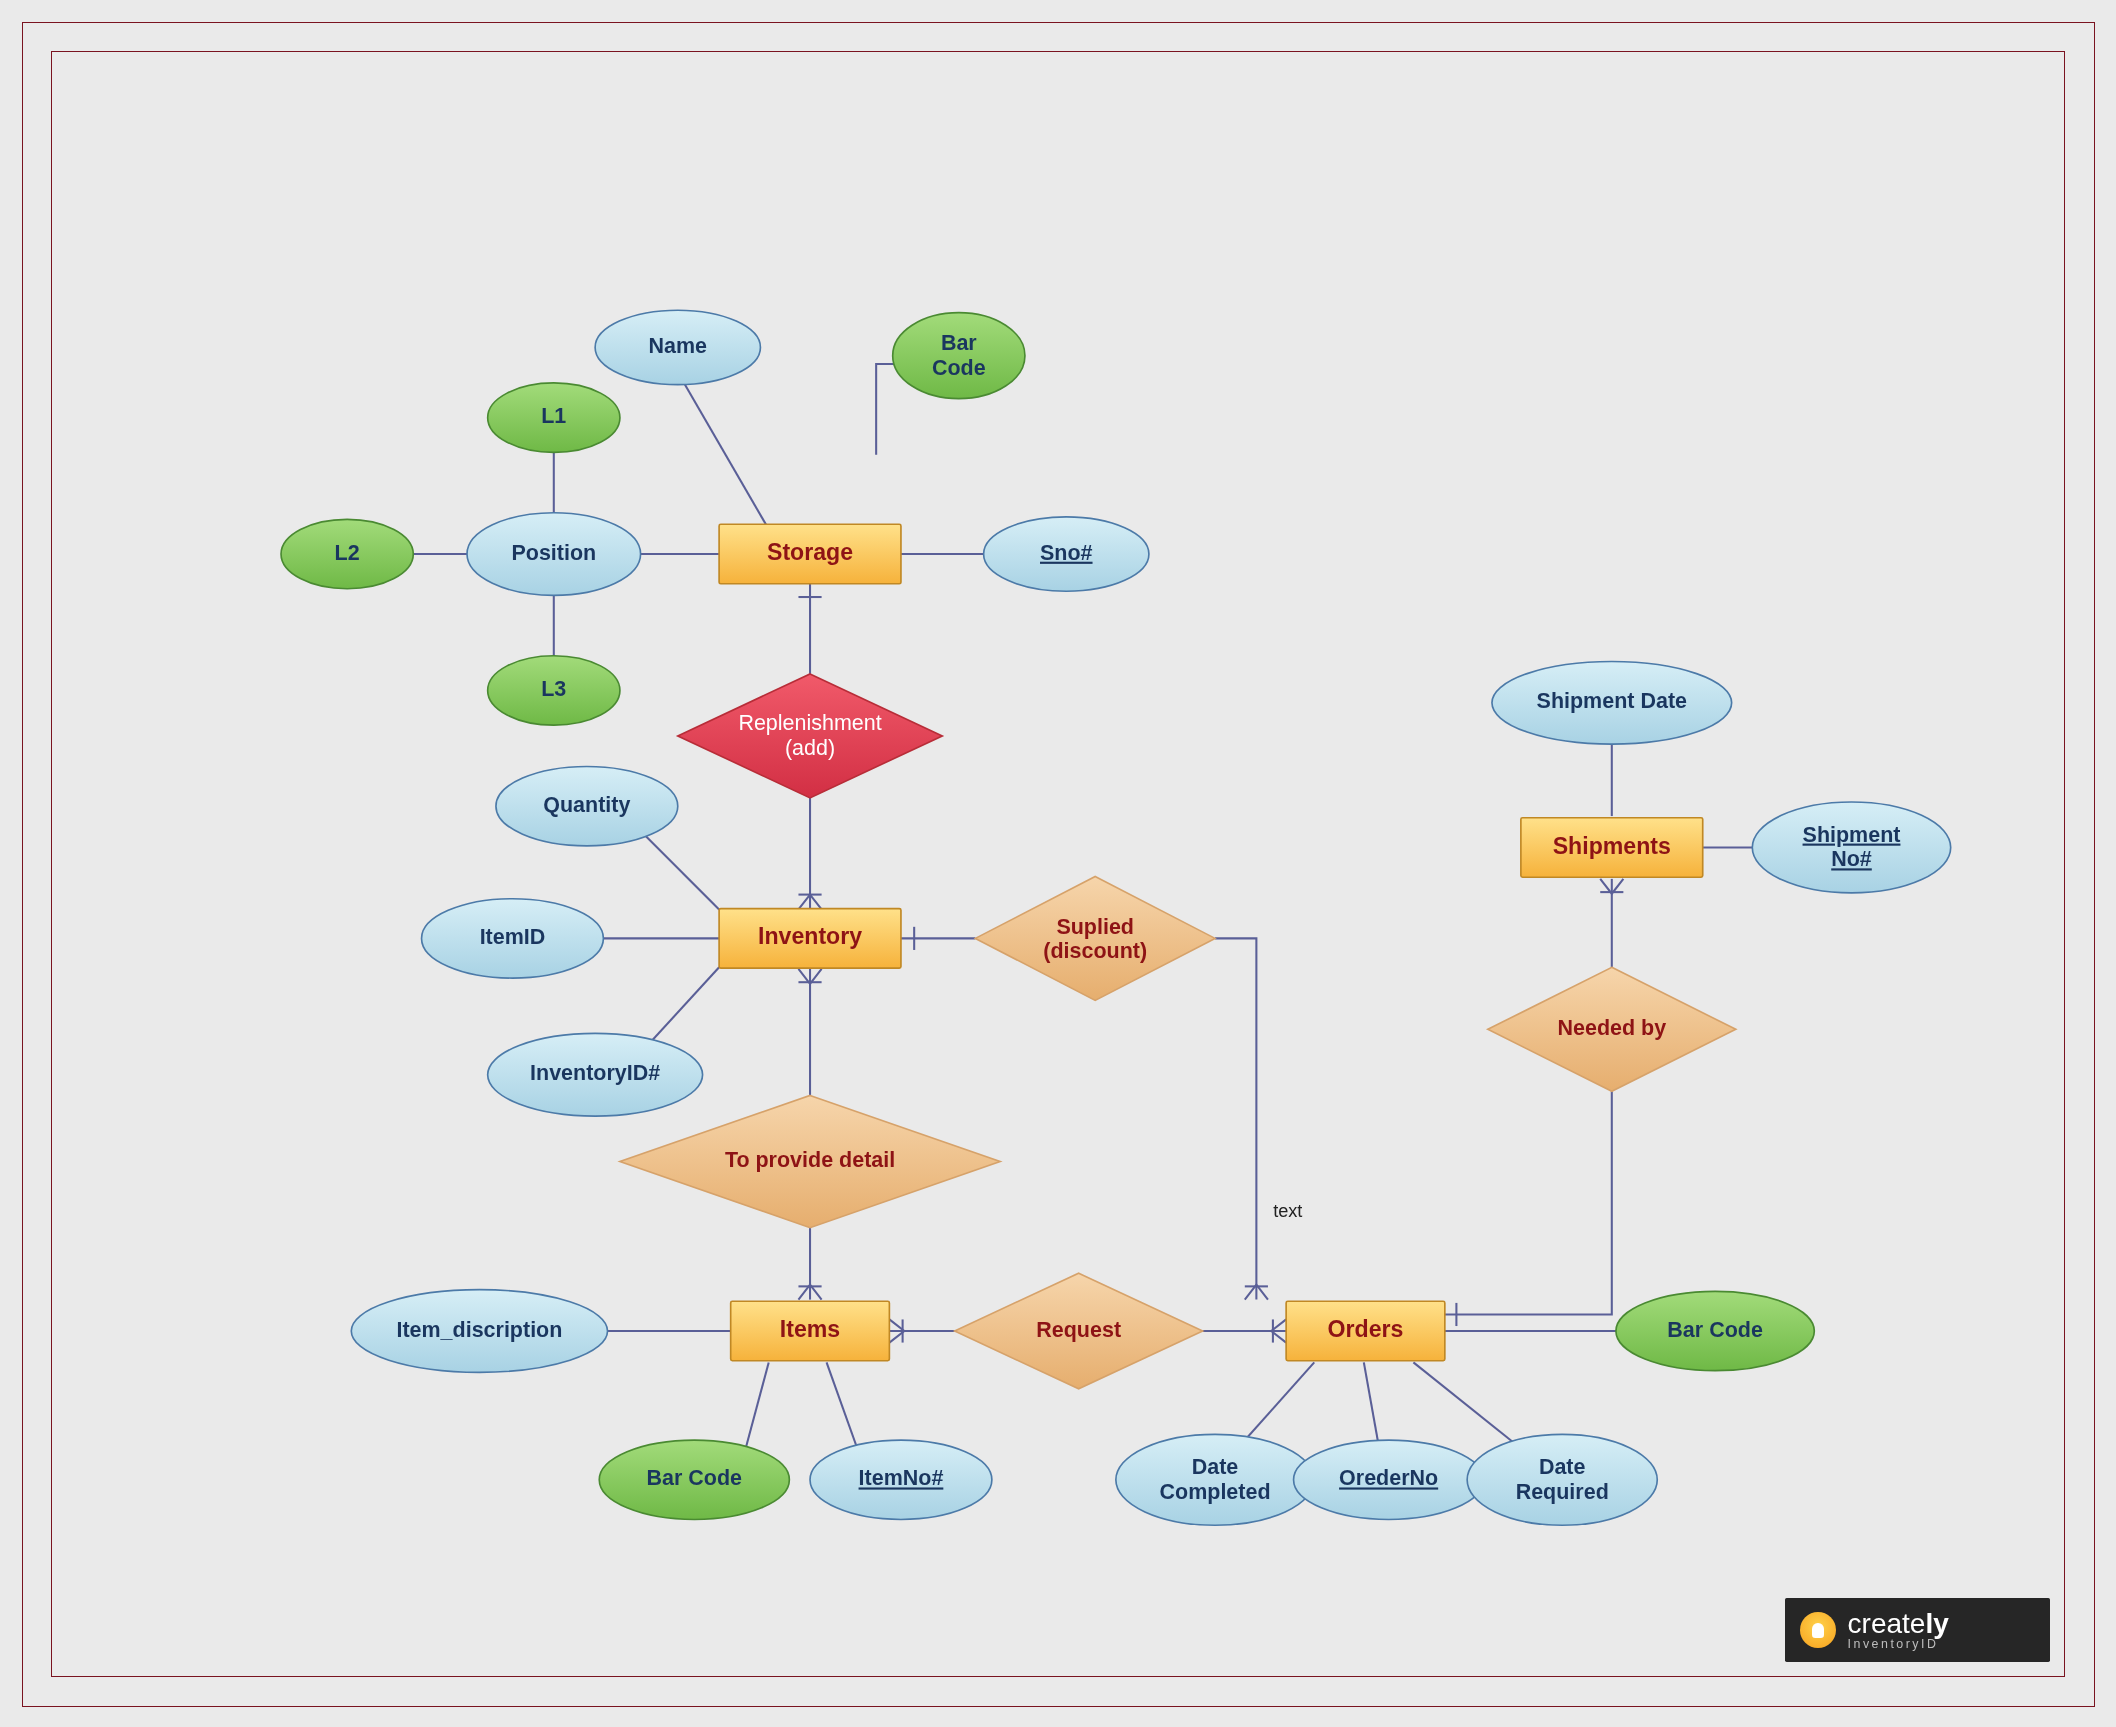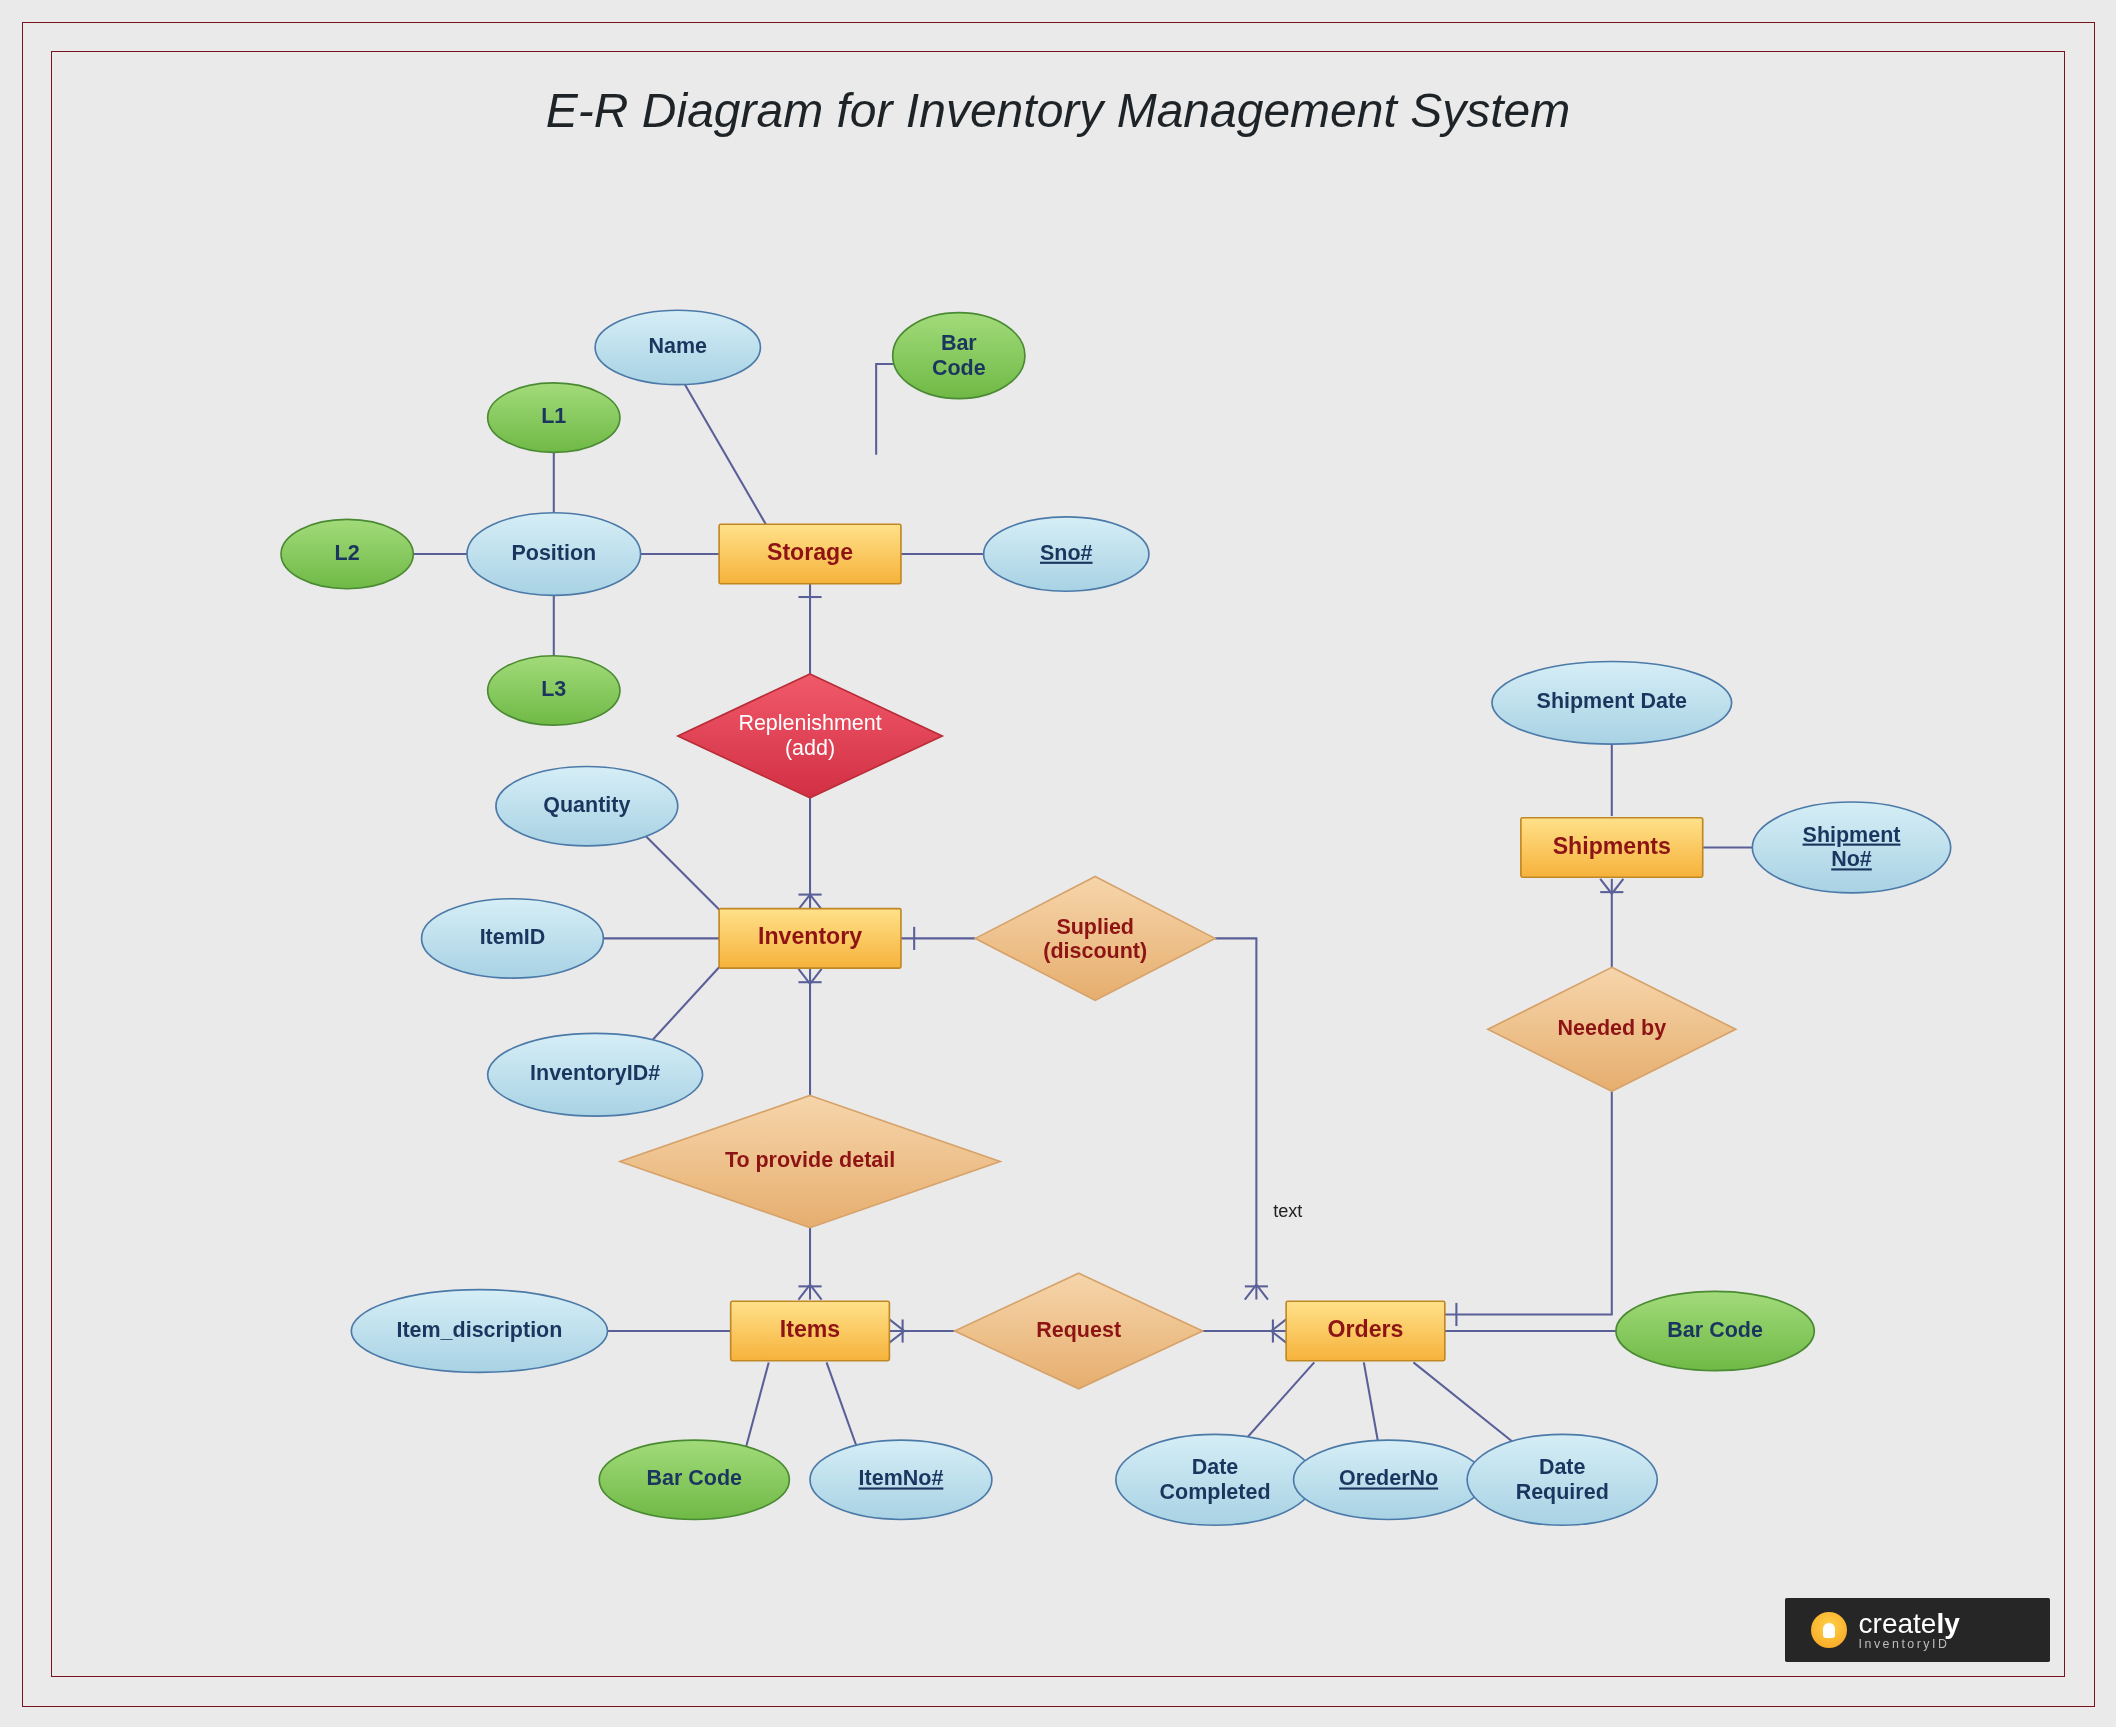--- a/index.html
+++ b/index.html
@@ -132,21 +132,21 @@
   .logo-badge {
     position: absolute;
     right: 66px;
     bottom: 66px;
     width: 265px;
     height: 64px;
     background: #262626;
     border-radius: 1.7px;
     display: flex;
     align-items: center;
-    padding: 0 26px;
+    padding: 0 15px;
     box-sizing: border-box;
   }
   .logo-bulb {
     width: 36px; height: 36px;
     border-radius: 50%;
     background: radial-gradient(circle at 50% 40%, #ffd24a 0%, #f6a01e 100%);
     display: flex;
     align-items: center;
     justify-content: center;
     margin-right: 11.6px;
@@ -168,21 +168,20 @@
     font-size: 12.4px; letter-spacing: 2.5px; color:#bdbdbd;
   }
 </style>
 </head>
 <body>
 
 <div class="page">
   <div class="outer-border"></div>
   <div class="inner-border"></div>
 
-  <div class="title">E-R Diagram for Inventory Management System</div>
 
   <svg class="canvas" viewBox="0 0 2560 2090">
     <defs>
       <linearGradient id="gradEntity" x1="0" y1="0" x2="0" y2="1">
         <stop offset="0%" stop-color="#ffe18a"></stop>
         <stop offset="100%" stop-color="#f6b23b"></stop>
       </linearGradient>
       <linearGradient id="gradRel" x1="0" y1="0" x2="0" y2="1">
         <stop offset="0%" stop-color="#f6d5ab"></stop>
         <stop offset="100%" stop-color="#e6ae6e"></stop>

